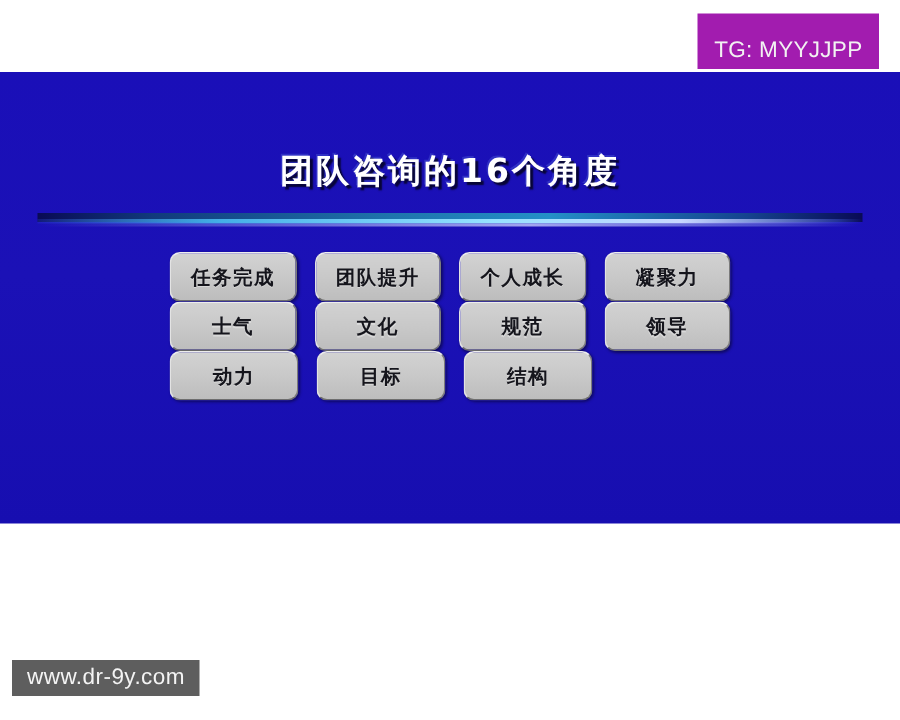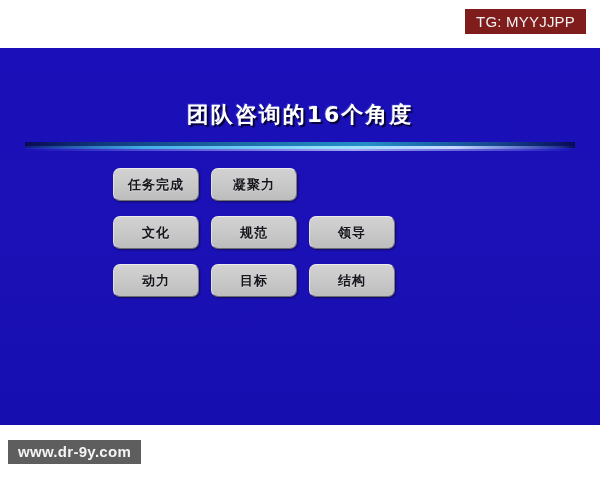--- a/index.html
+++ b/index.html
@@ -22,37 +22,37 @@
     left: 0;
     top: 0;
     width: 600px;
     height: 48px;
     background: #ffffff;
   }
   .tg-badge {
     position: absolute;
     right: 14px;
     top: 9px;
-    background: #7f1d1d;
+    background: #a21caf;
     color: #f2f2f2;
     font-size: 15px;
     letter-spacing: 0.2px;
-    padding: 5px 11px 5px 11px;
+    padding: 17px 11px 5px 11px;
     line-height: 1;
     white-space: nowrap;
     font-family: "Liberation Sans", "DejaVu Sans", sans-serif;
   }
 
   
   .slide {
     position: absolute;
     left: 0;
     top: 48px;
     width: 600px;
-    height: 377px;
+    height: 301px;
     background: #1a10b4;
     background: linear-gradient(180deg, #1a0fb8 0%, #1b11b6 45%, #170eb0 100%);
     overflow: hidden;
   }
 
   
   .slide-title {
     position: absolute;
     left: 0;
     top: 56px;
@@ -121,21 +121,20 @@
   
   .grid {
     position: absolute;
     left: 113px;
     top: 120px;
     width: 374px;
   }
   .grid-row {
     display: flex;
     gap: 12px;
-    margin-bottom: 15px;
   }
   .grid-row:last-child {
     margin-bottom: 0;
     align-items: flex-end;
   }
   .cell {
     width: 86px;
     height: 33px;
     box-sizing: border-box;
     border-radius: 7px;
@@ -158,21 +157,20 @@
   }
 
   
   .bottom-band {
     position: absolute;
     left: 0;
     top: 425px;
     width: 600px;
     height: 55px;
     background: #ffffff;
-    font-weight: bold;
   }
   .site-badge {
     position: absolute;
     left: 8px;
     top: 15px;
     background: #5e5e5e;
     color: #f4f4f4;
     font-size: 15px;
     letter-spacing: 0.3px;
     padding: 4px 10px 5px 10px;
@@ -195,24 +193,27 @@
   <div class="divider-wrap">
     <div class="divider-dark"></div>
     <div class="divider-bright"></div>
     <div class="divider-thin"></div>
   </div>
 
   <div class="grid">
 
     <div class="grid-row">
       <div class="cell">任务完成</div>
+      <div class="cell">团队提升</div>
+      <div class="cell">个人成长</div>
       <div class="cell">凝聚力</div>
     </div>
 
     <div class="grid-row">
+      <div class="cell">士气</div>
       <div class="cell">文化</div>
       <div class="cell">规范</div>
       <div class="cell">领导</div>
     </div>
 
 
     <div class="grid-row">
       <div class="cell">动力</div>
       <div class="cell">目标</div>
       <div class="cell">结构</div>

